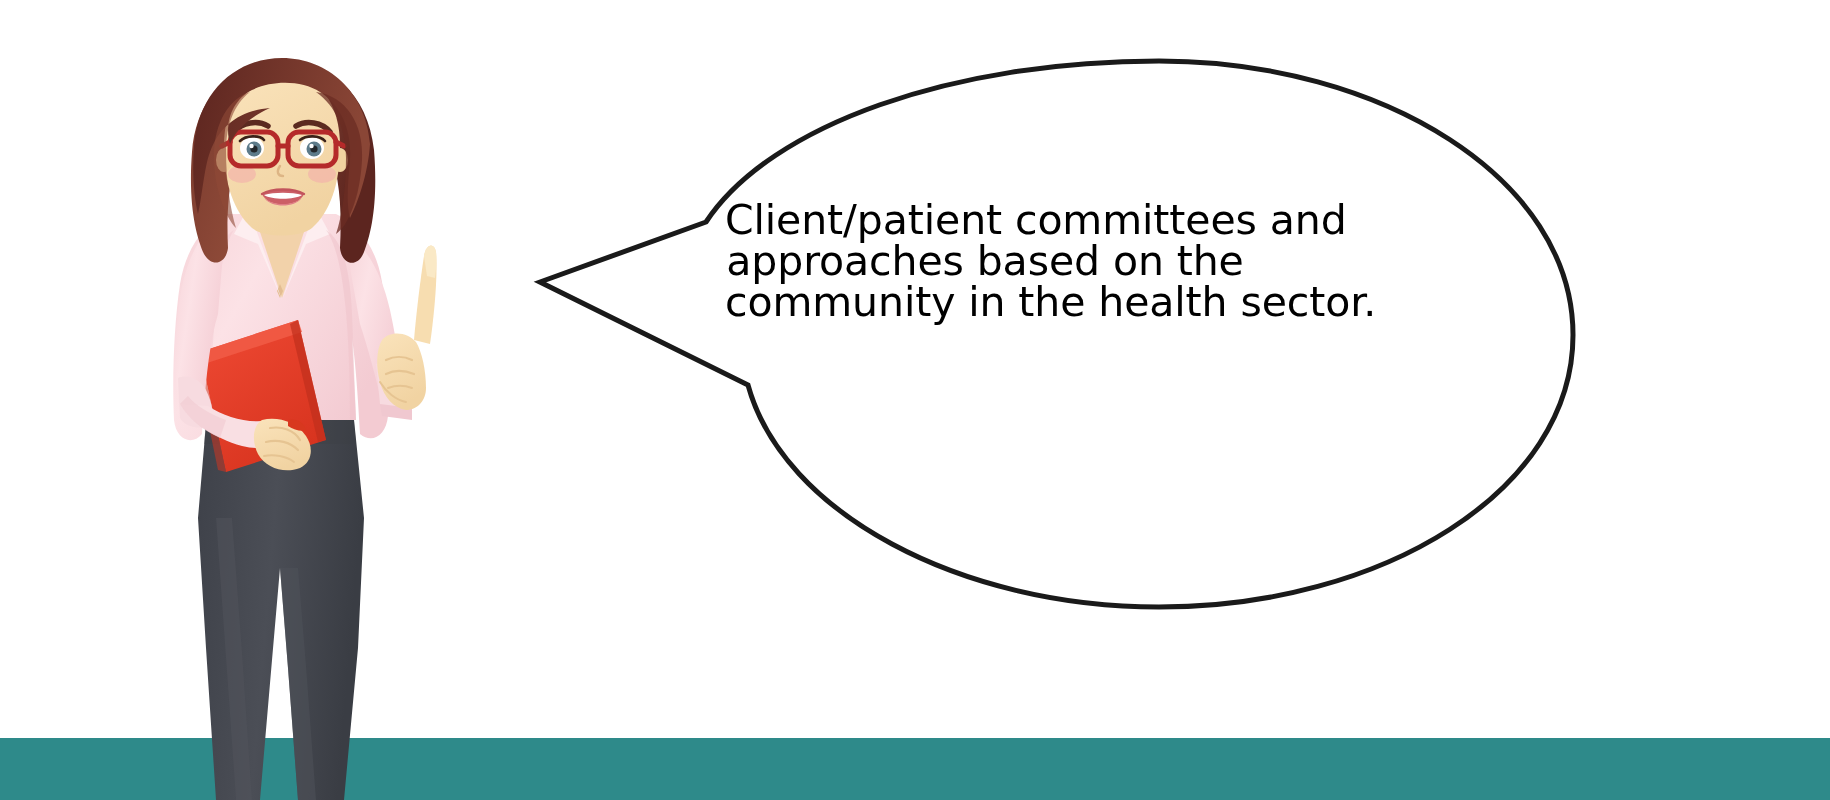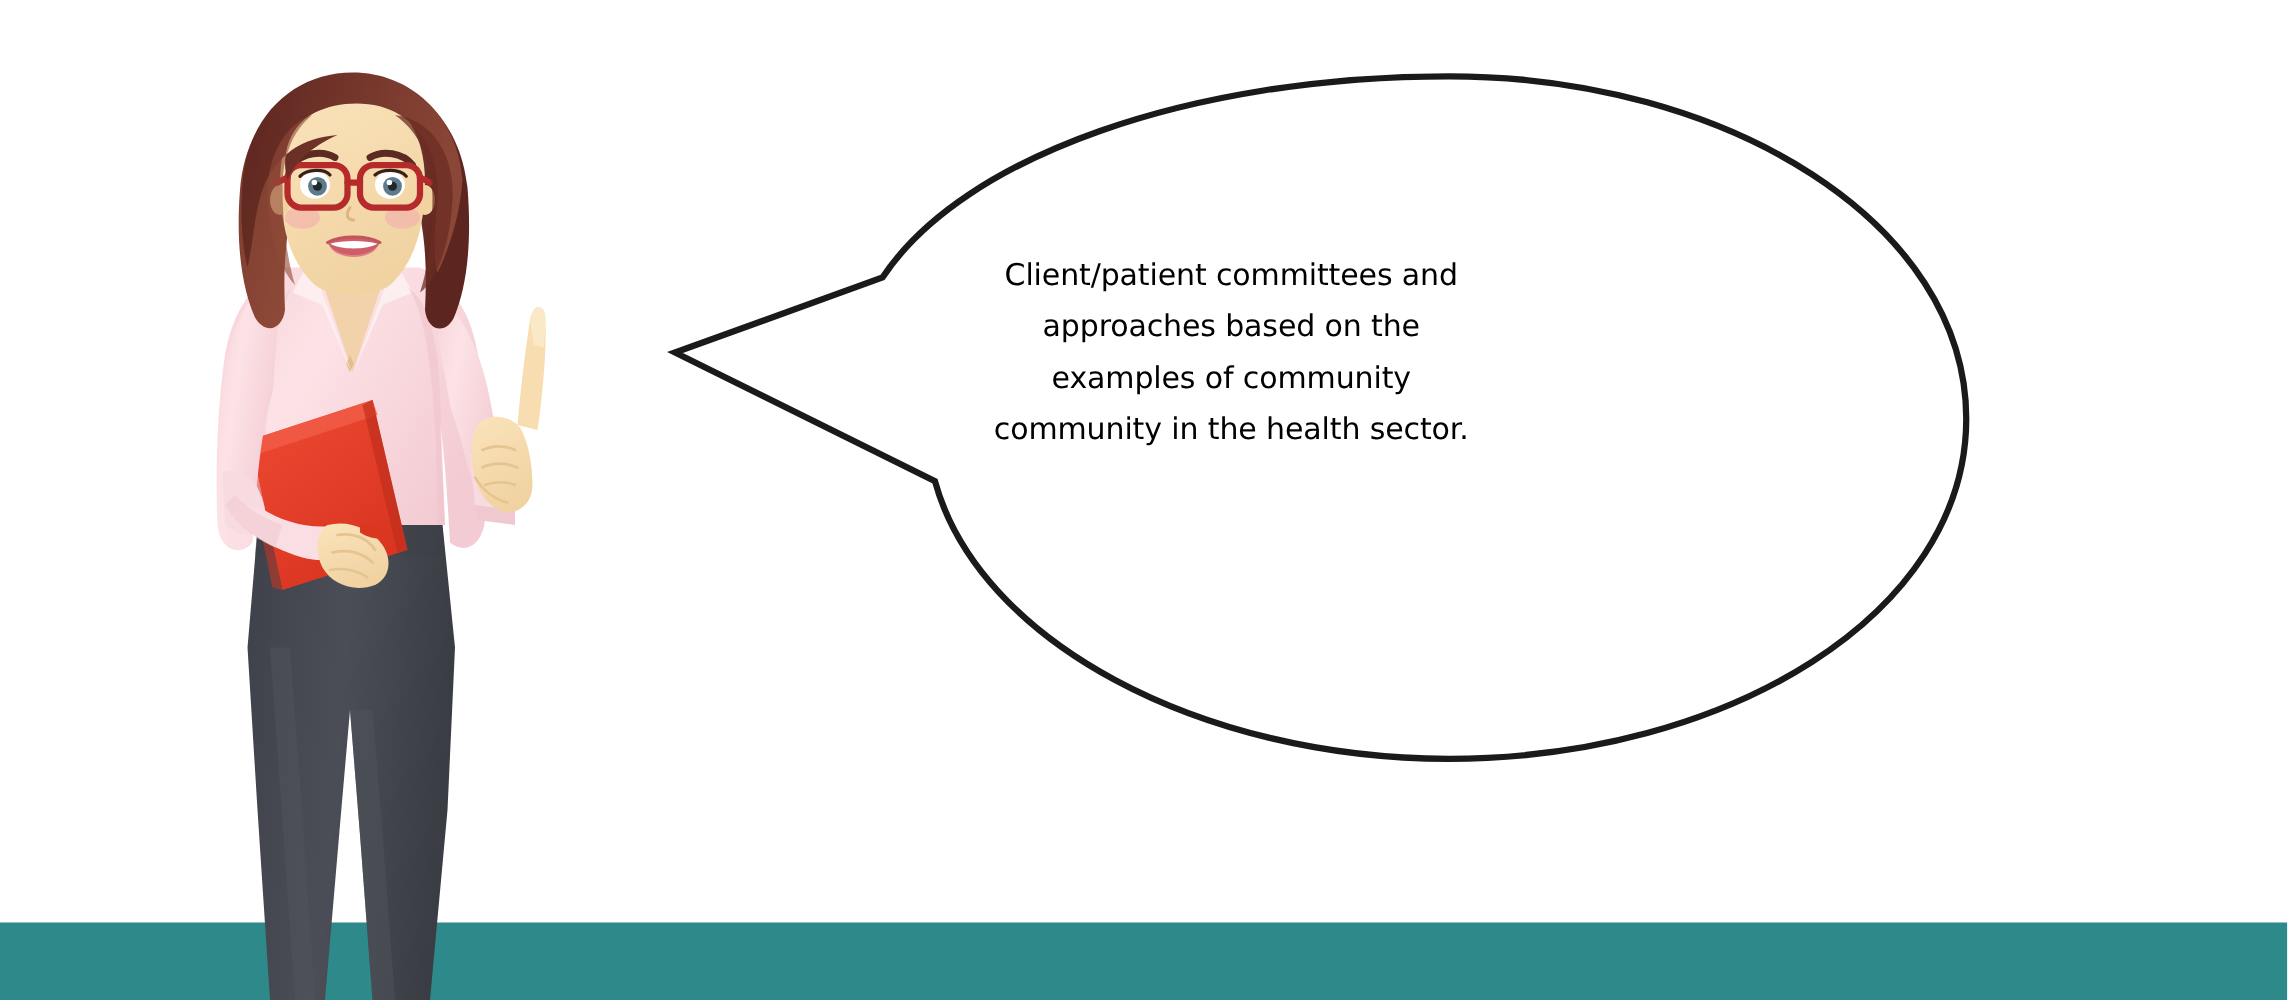--- a/index.html
+++ b/index.html
@@ -53,21 +53,21 @@
     width: 100%;
     height: 100%;
   }
   #bubble-text {
     position: absolute;
     left: 205px;
     top: 155px;
     width: 520px;
     text-align: center;
     font-family: "DejaVu Sans", sans-serif;
-    font-size: 24px;
+    font-size: 41px;
     line-height: 41px;
     color: #000000;
     letter-spacing: -0.1px;
   }
   #bubble-text .line { display: block; white-space: nowrap; }
 </style>
 </head>
 <body>
 
 <div id="slide">
@@ -257,18 +257,17 @@
         C 440 562 263 468 228 340
         L 20 237
         L 186 177
         C 251 79 434 16 639 16
         Z" fill="#ffffff" stroke="#1a1a1a" stroke-width="5" stroke-linejoin="miter" stroke-linecap="round"></path>
     </svg>
 
     <div id="bubble-text" style="color: rgb(0, 0, 0);">
       <span class="line">Client/patient committees and</span>
       <span class="line">approaches based on the</span>
-      <span class="line">examples of community</span>
       <span class="line">community in the health sector.</span>
     </div>
   </div>
 
 </div>
 
 </body></html>

